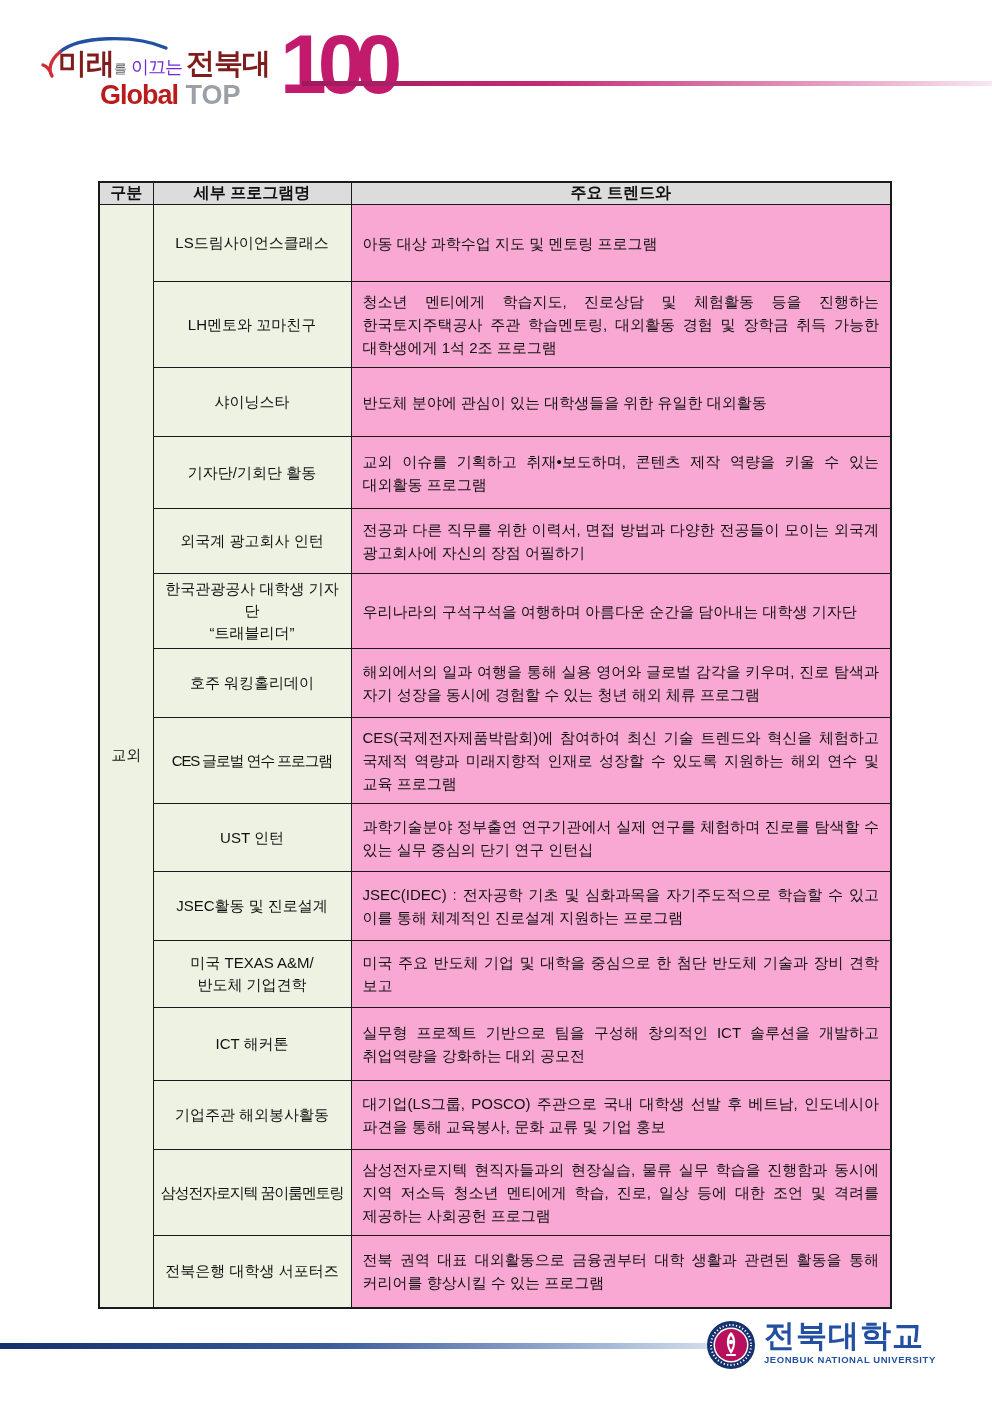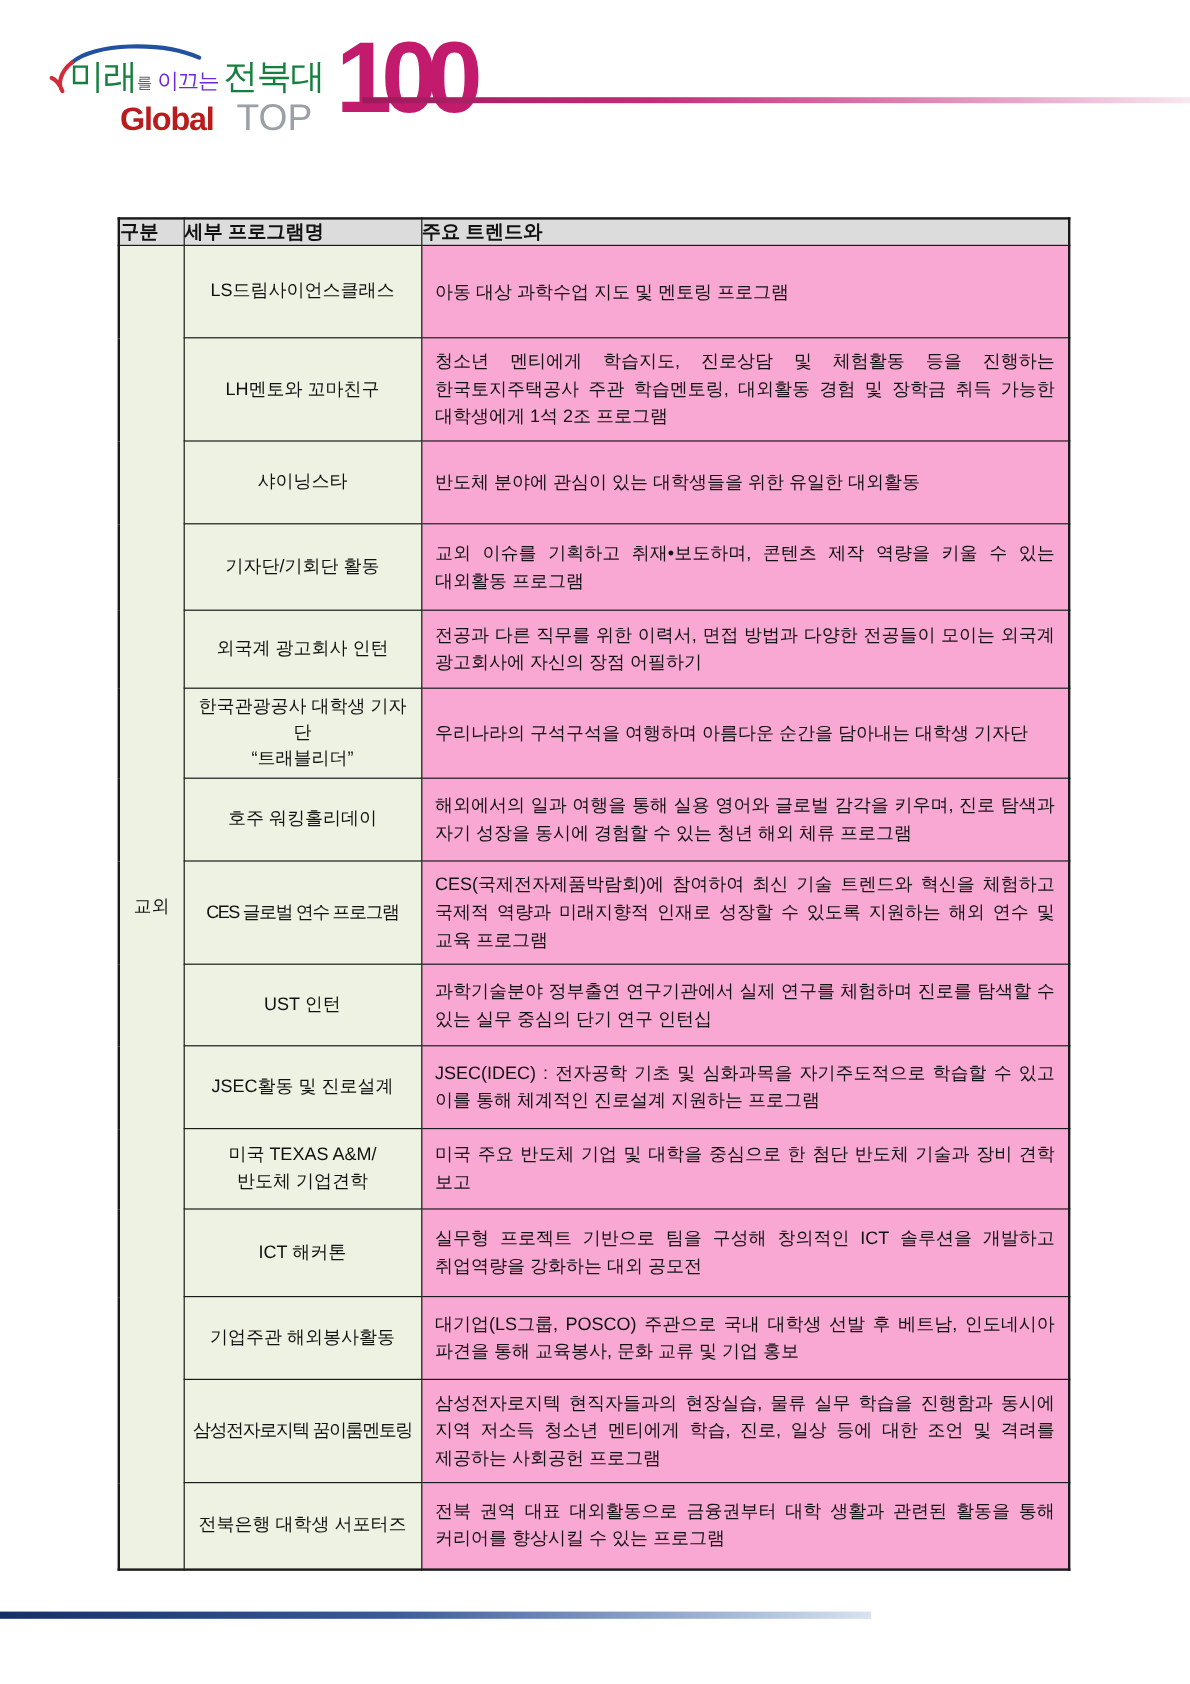--- a/index.html
+++ b/index.html
@@ -4,38 +4,38 @@
 <style>
   * { margin:0; padding:0; box-sizing:border-box; }
   html,body { background:#ffffff; }
   body { font-family:"Liberation Sans", sans-serif; }
   .page { position:relative; width:992px; height:1403px; background:#ffffff; overflow:hidden; }
 
   
   .brand { position:absolute; left:48px; top:36px; width:260px; height:80px; }
   .brand-swoosh { position:absolute; left:-10px; top:-4px; }
   .brand-line1 { position:absolute; left:10px; top:8px; white-space:nowrap; }
-  .t-kr-big { font-size:29px; font-weight:normal; color:#15803d; letter-spacing:-1px; }
+  .t-kr-big { font-size:29px; font-weight:bold; color:#7f1d1d; letter-spacing:-1px; }
   .t-kr-small { font-size:13px; color:#5f6368; }
   .t-kr-mid { font-size:18px; color:#6d28d9; letter-spacing:-1px; }
   .brand-line2 { position:absolute; left:52px; top:44px; white-space:nowrap; }
   .t-global { font-size:27px; font-weight:bold; color:#b91c1c; letter-spacing:-1px; }
-  .t-top { font-size:31px; color:#9aa0a6; letter-spacing:0px; font-weight:normal;padding-left:11px; }
+  .t-top { font-size:27px; color:#9aa0a6; letter-spacing:0px; font-weight:bold; }
   .brand-number { position:absolute; left:208px; top:-14px; font-size:84px; font-weight:900;
                   color:#c21a6c; letter-spacing:-9px; line-height:1;margin-left:24px; }
   .top-line { position:absolute; left:302px; top:81px; width:690px; height:5px;
               background:linear-gradient(to right,#9c1a5b,#c42b77 35%,#e8a9cb 80%,#f8e7f0); }
 
   
   .tbl-wrap { position:absolute; left:98px; top:181px; width:792px; }
   table { border-collapse:collapse; width:792px; table-layout:fixed; }
   table, th, td { border:1.4px solid #1a1a1a; }
   table { border-width:2px; }
   thead th { background:#dcdcdc; height:14px; font-size:16px; font-weight:bold; color:#111;
-             text-align:left; vertical-align:middle; letter-spacing:0px; }
+             text-align:center; vertical-align:middle; letter-spacing:0px; }
   .col-cat { width:54px; } .col-name { width:198px; } .col-desc { width:540px; }
   td { vertical-align:middle; font-size:15px; color:#111; }
   .cat-cell { background:#edf2e2; text-align:center; }
   .name-cell { background:#edf2e2; text-align:center; white-space:pre-line; line-height:22px; padding:4px 6px; }
   .name-cell.condensed { letter-spacing:-1.2px; }
   .desc-cell { background:#f9a8d4; text-align:justify; padding:8px 11px; line-height:23px;
                word-break:keep-all; }
 
   
   .bottom-line { position:absolute; left:0px; top:1343px; width:726px; height:6px;
@@ -137,14 +137,30 @@
           </tr>
           <tr style="height: 72px;">
             <td class="name-cell">전북은행 대학생 서포터즈</td>
             <td class="desc-cell">전북 권역 대표 대외활동으로 금융권부터 대학 생활과 관련된 활동을 통해 커리어를 향상시킬 수 있는 프로그램</td>
           </tr>
         </tbody>
     </table>
   </div>
 
   <div class="bottom-line"></div>
+  <div class="uni-logo">
+    <svg class="uni-emblem" width="50" height="50" viewBox="0 0 50 50">
+      <circle cx="25" cy="25" r="24" fill="#17316e"></circle>
+      <circle cx="25" cy="25" r="20" fill="none" stroke="#ffffff" stroke-width="2" stroke-dasharray="1.2 2.2"></circle>
+      <circle cx="25" cy="25" r="17.5" fill="#ffffff"></circle>
+      <circle cx="25" cy="25" r="16" fill="#b8105c"></circle>
+      <path d="M25 12 C 30 16, 31 26, 25 34 C 19 26, 20 16, 25 12 Z" fill="#ffffff"></path>
+      <path d="M25 16 C 27.5 19, 27.8 25, 25 30 C 22.2 25, 22.5 19, 25 16 Z" fill="#b8105c"></path>
+      <circle cx="25" cy="22" r="2.2" fill="#ffffff"></circle>
+      <rect x="20" y="34" width="10" height="2" rx="1" fill="#ffffff"></rect>
+    </svg>
+    <div class="uni-text">
+      <div class="uni-kr">전북대학교</div>
+      <div class="uni-en">JEONBUK NATIONAL UNIVERSITY</div>
+    </div>
+  </div>
 
 </div>
 
 </body></html>

